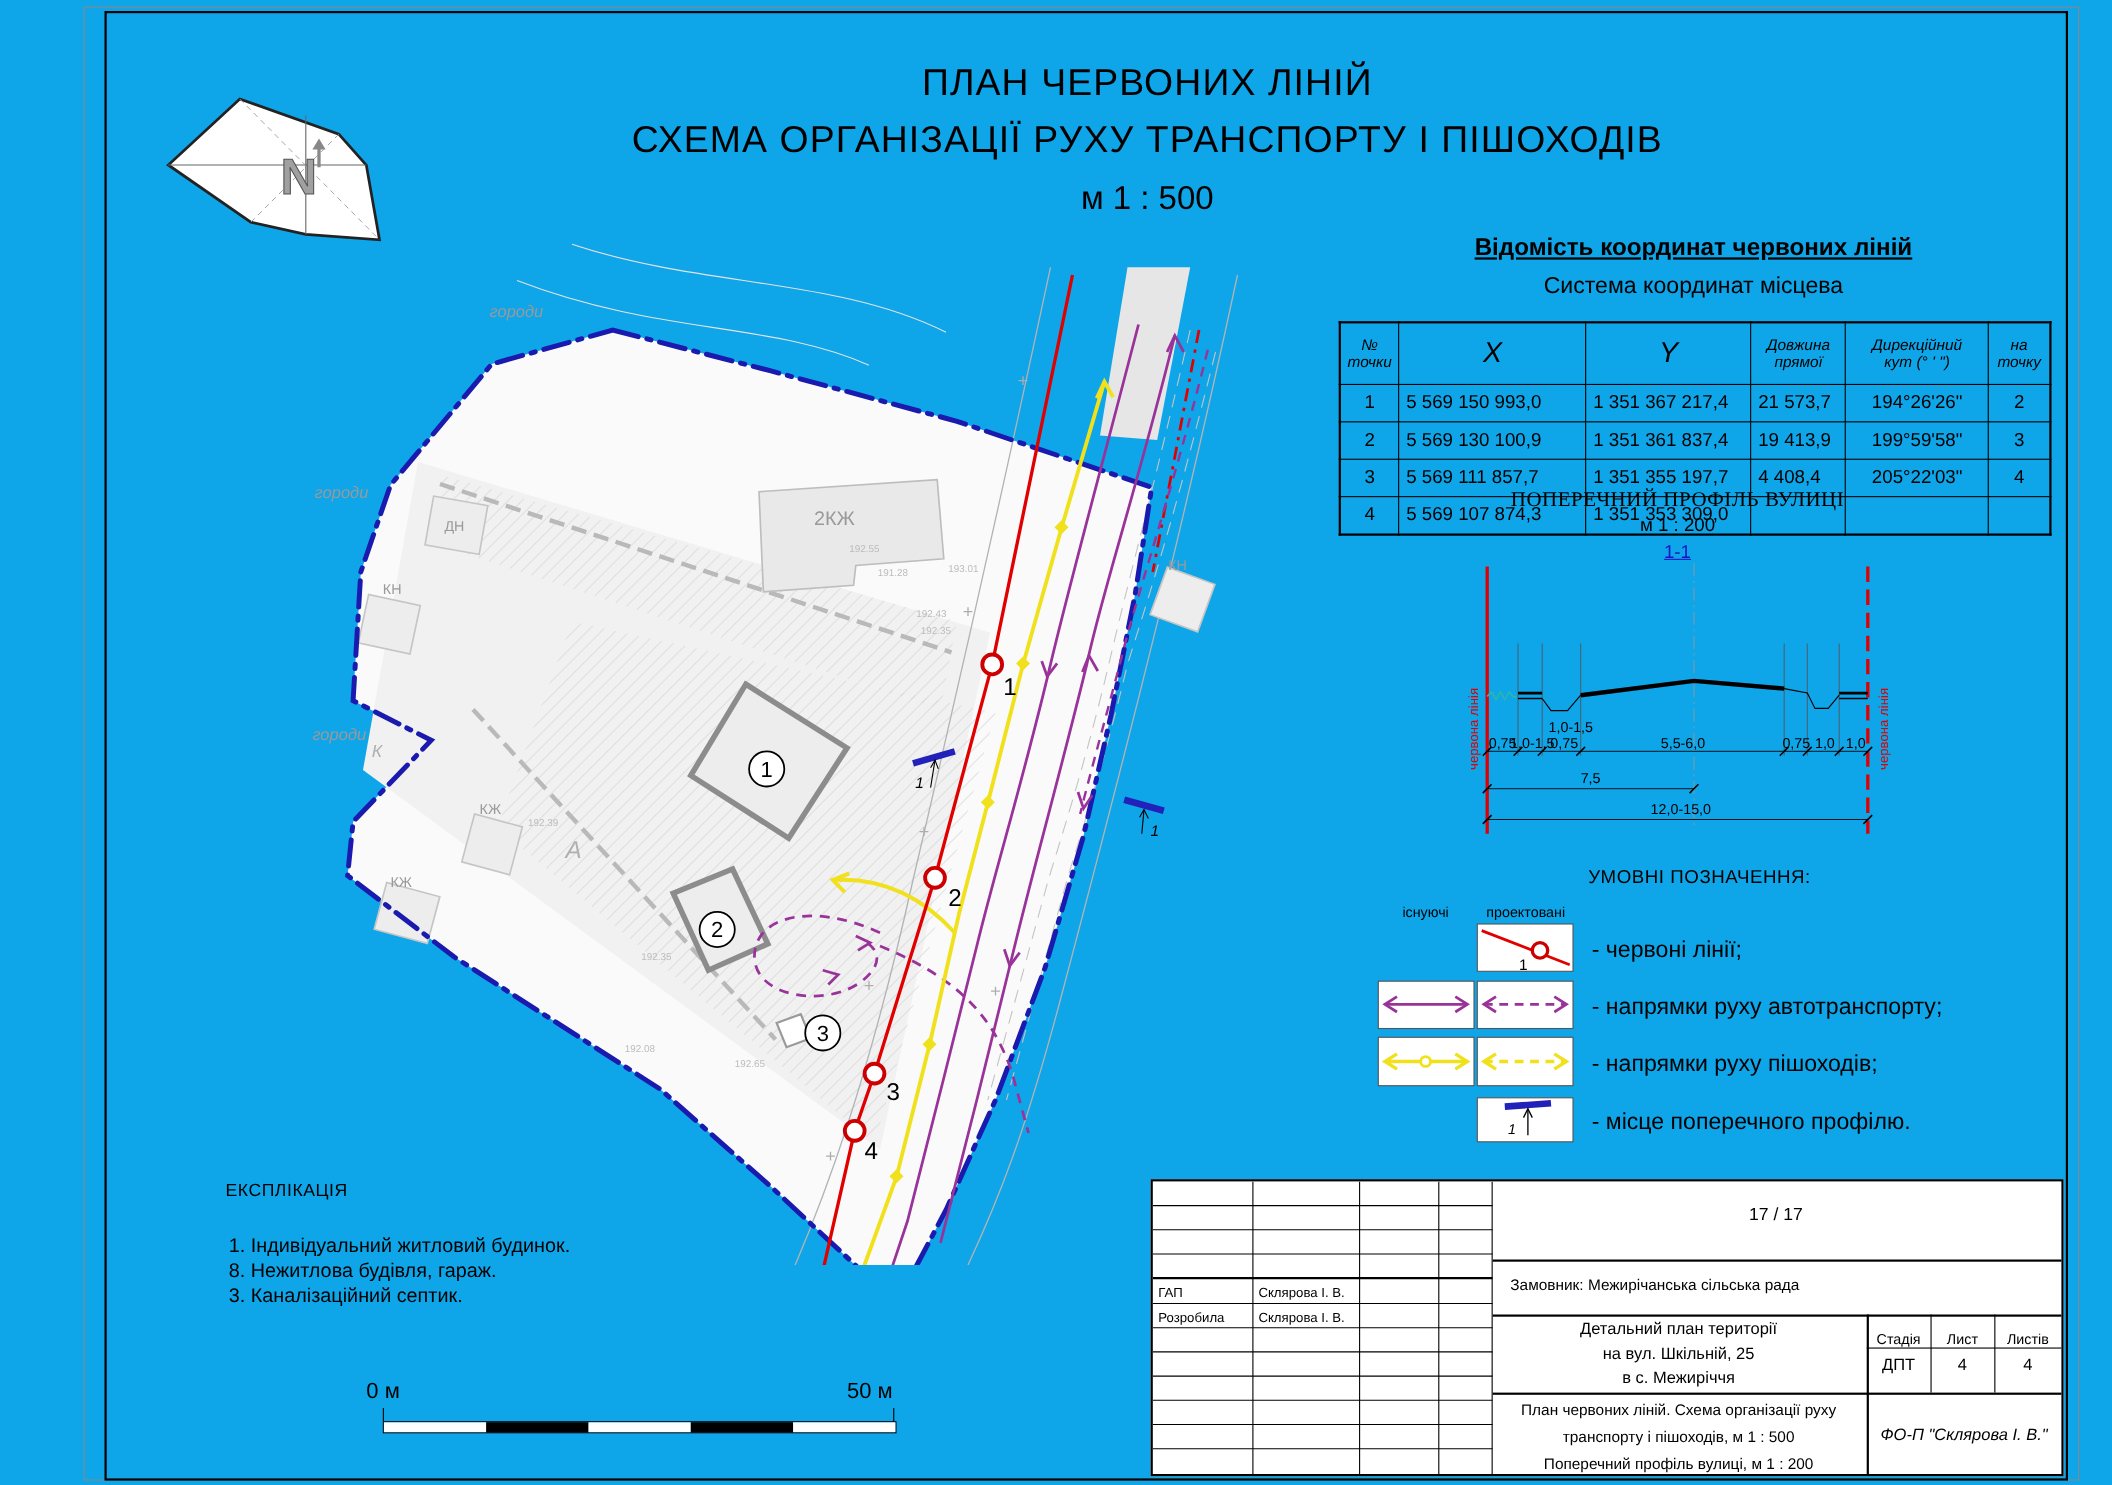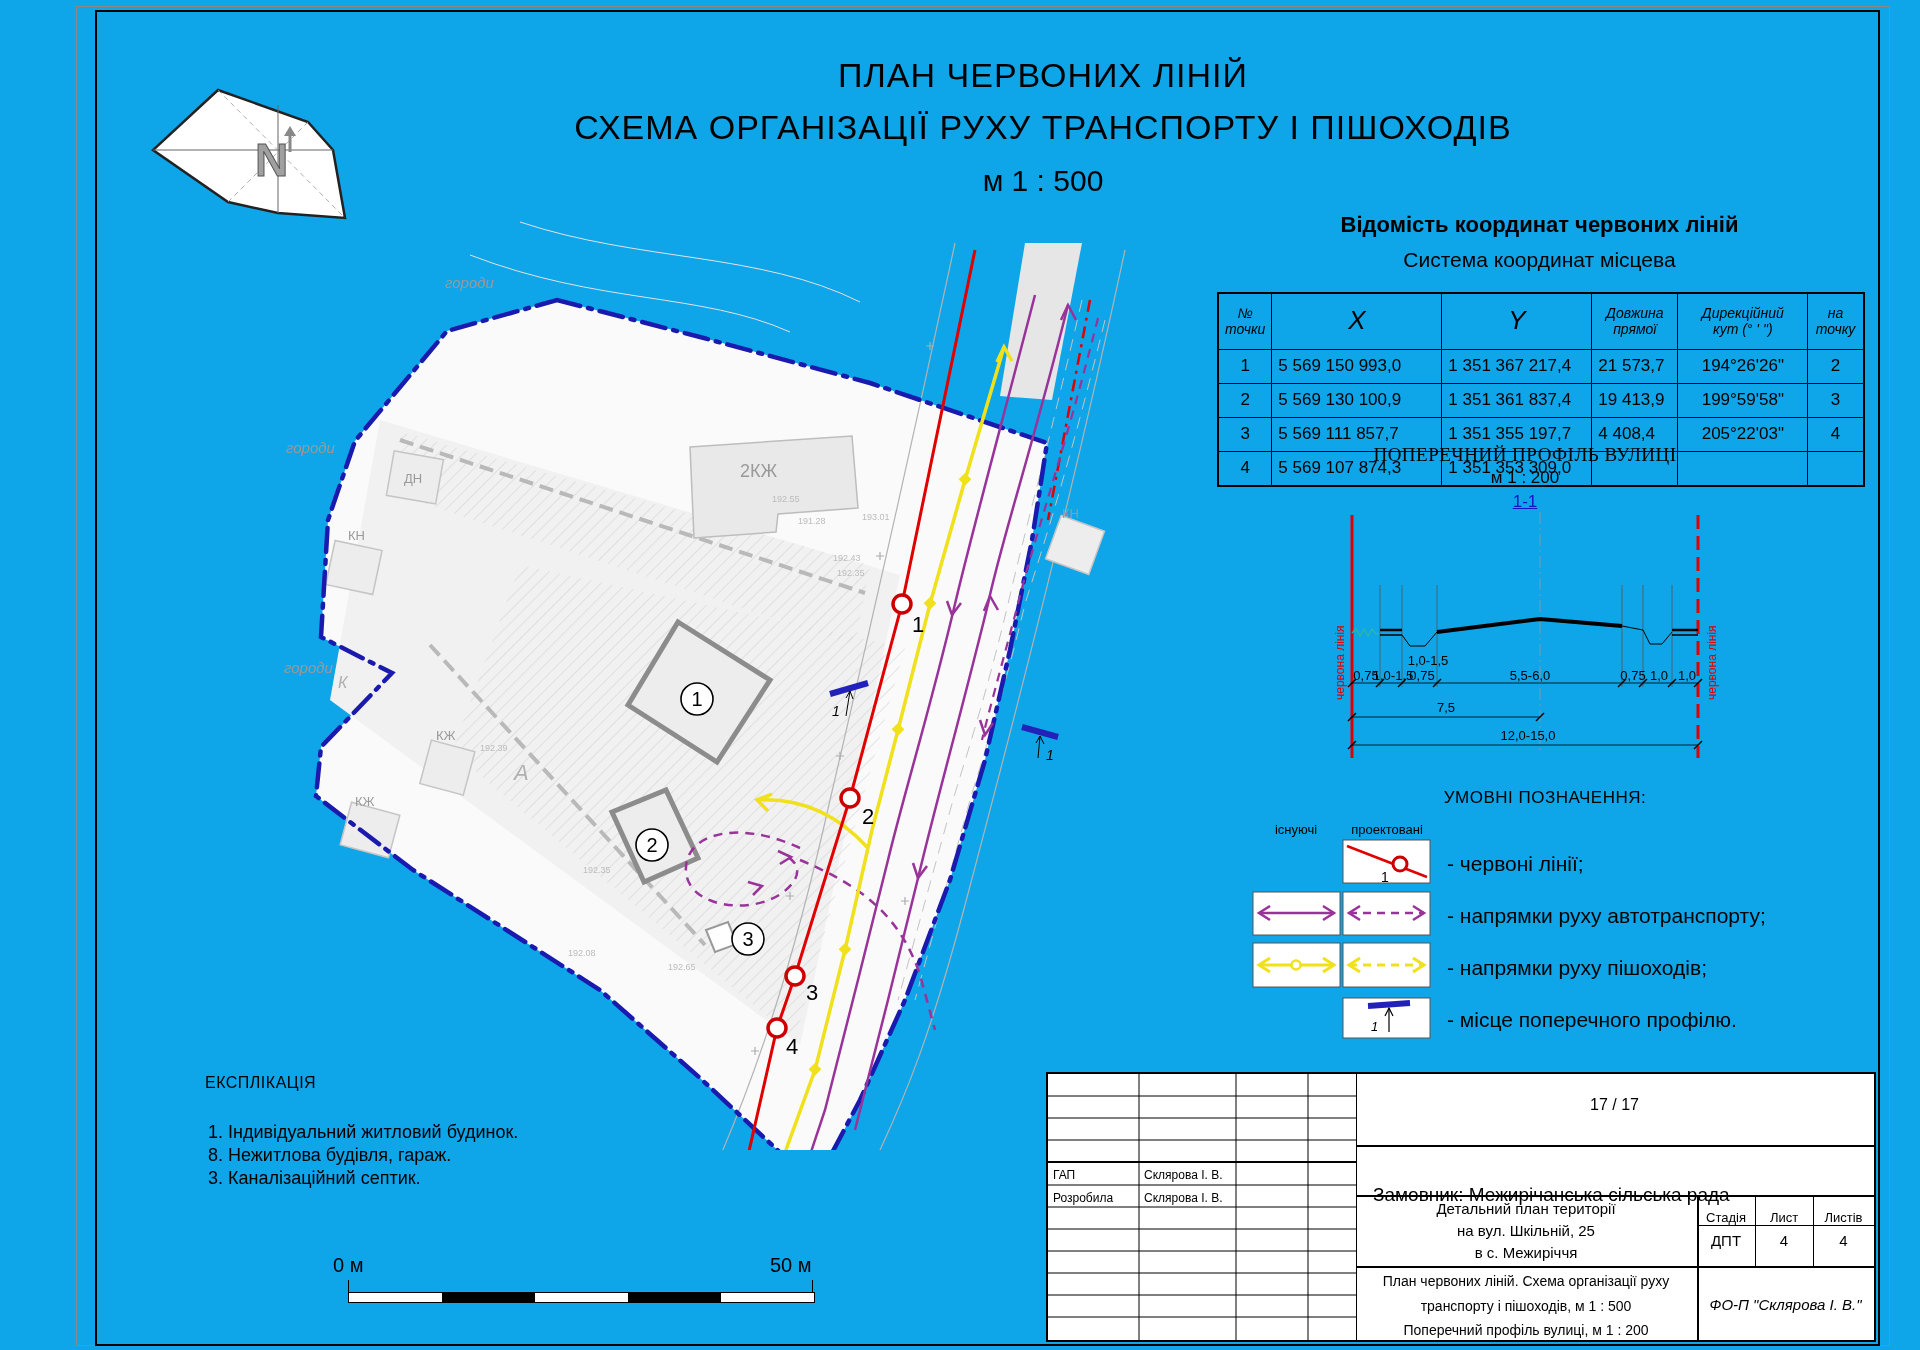--- a/index.html
+++ b/index.html
@@ -6,21 +6,21 @@
   .sheet{position:relative;width:1920px;height:1350px;background:#0ea5e9;overflow:hidden;
          font-family:"Liberation Sans",sans-serif;color:#000;}
   .abs{position:absolute;}
   .c{text-align:center;}
   .pre{white-space:pre-line;}
   .frame-outer{left:76px;top:6px;width:1812px;height:1338px;border:1px solid #888;}
   .frame-main{left:95px;top:10px;width:1781px;height:1332px;border:2px solid #000;}
   .t1{left:460px;top:56px;width:1166px;font-size:34px;letter-spacing:1px;}
   .t2{left:460px;top:108px;width:1166px;font-size:34px;letter-spacing:1px;}
   .t3{left:460px;top:164px;width:1166px;font-size:30px;}
-  .coords-title{left:1217px;top:212px;width:645px;font-size:22px;font-weight:bold;}
+  .coords-title{left:1217px;top:212px;width:645px;font-size:22px;font-weight:bold;text-decoration:underline;}
   .coords-sub{left:1217px;top:248px;width:645px;font-size:21px;}
   table.coords{position:absolute;left:1217px;top:292px;border-collapse:collapse;table-layout:fixed;}
   table.coords th,table.coords td{border:1px solid #000;padding:0 6px;}
   table.coords{border:2px solid #000;}
   table.coords th{font-style:italic;font-weight:normal;font-size:14px;line-height:1.15;}
   table.coords .bigxy{font-size:26px;}
   table.coords td{font-size:17px;height:33px;}
   table.coords td.num{text-align:center;}
   .prof-title{left:1320px;top:444px;width:410px;font-size:19px;letter-spacing:.5px;font-family:Liberation Serif, serif;}
   .prof-scale{left:1320px;top:468px;width:410px;font-size:17px;}
@@ -30,21 +30,21 @@
   .leg-label{left:1447px;width:330px;font-size:21px;}
   .expl-title{left:205px;top:1074px;font-size:16px;letter-spacing:.5px;}
   .expl-item{left:208px;width:420px;font-size:18px;}
   .sb-label{font-size:20px;}
   .scalebar{left:348px;top:1292px;width:465px;height:9px;border:1px solid #000;display:flex;}
   .scalebar div{height:100%;}
   .tb{left:1046px;top:1072px;width:830px;height:270px;border:2px solid #000;box-sizing:border-box;background:#fff;}
   .tb .abs{box-sizing:border-box;}
   .line{background:#000;}
   .tb-pages{left:307px;top:22px;width:519px;font-size:16px;}
-  .tb-customer{left:325px;top:86px;width:500px;font-size:19px;margin-top:24px;}
+  .tb-customer{left:325px;top:86px;width:500px;font-size:14px;}
   .tb-object{left:307px;top:124px;width:342px;font-size:15px;line-height:1.45;}
   .tb-head{font-size:13px;top:136px;}
   .tb-val{font-size:15px;top:158px;}
   .tb-content{left:307px;top:195px;width:342px;font-size:14px;line-height:1.75;}
   .tb-company{left:649px;top:222px;width:177px;font-size:15px;font-style:italic;}
 </style>
 </head>
 <body>
 
 <div class="sheet">

